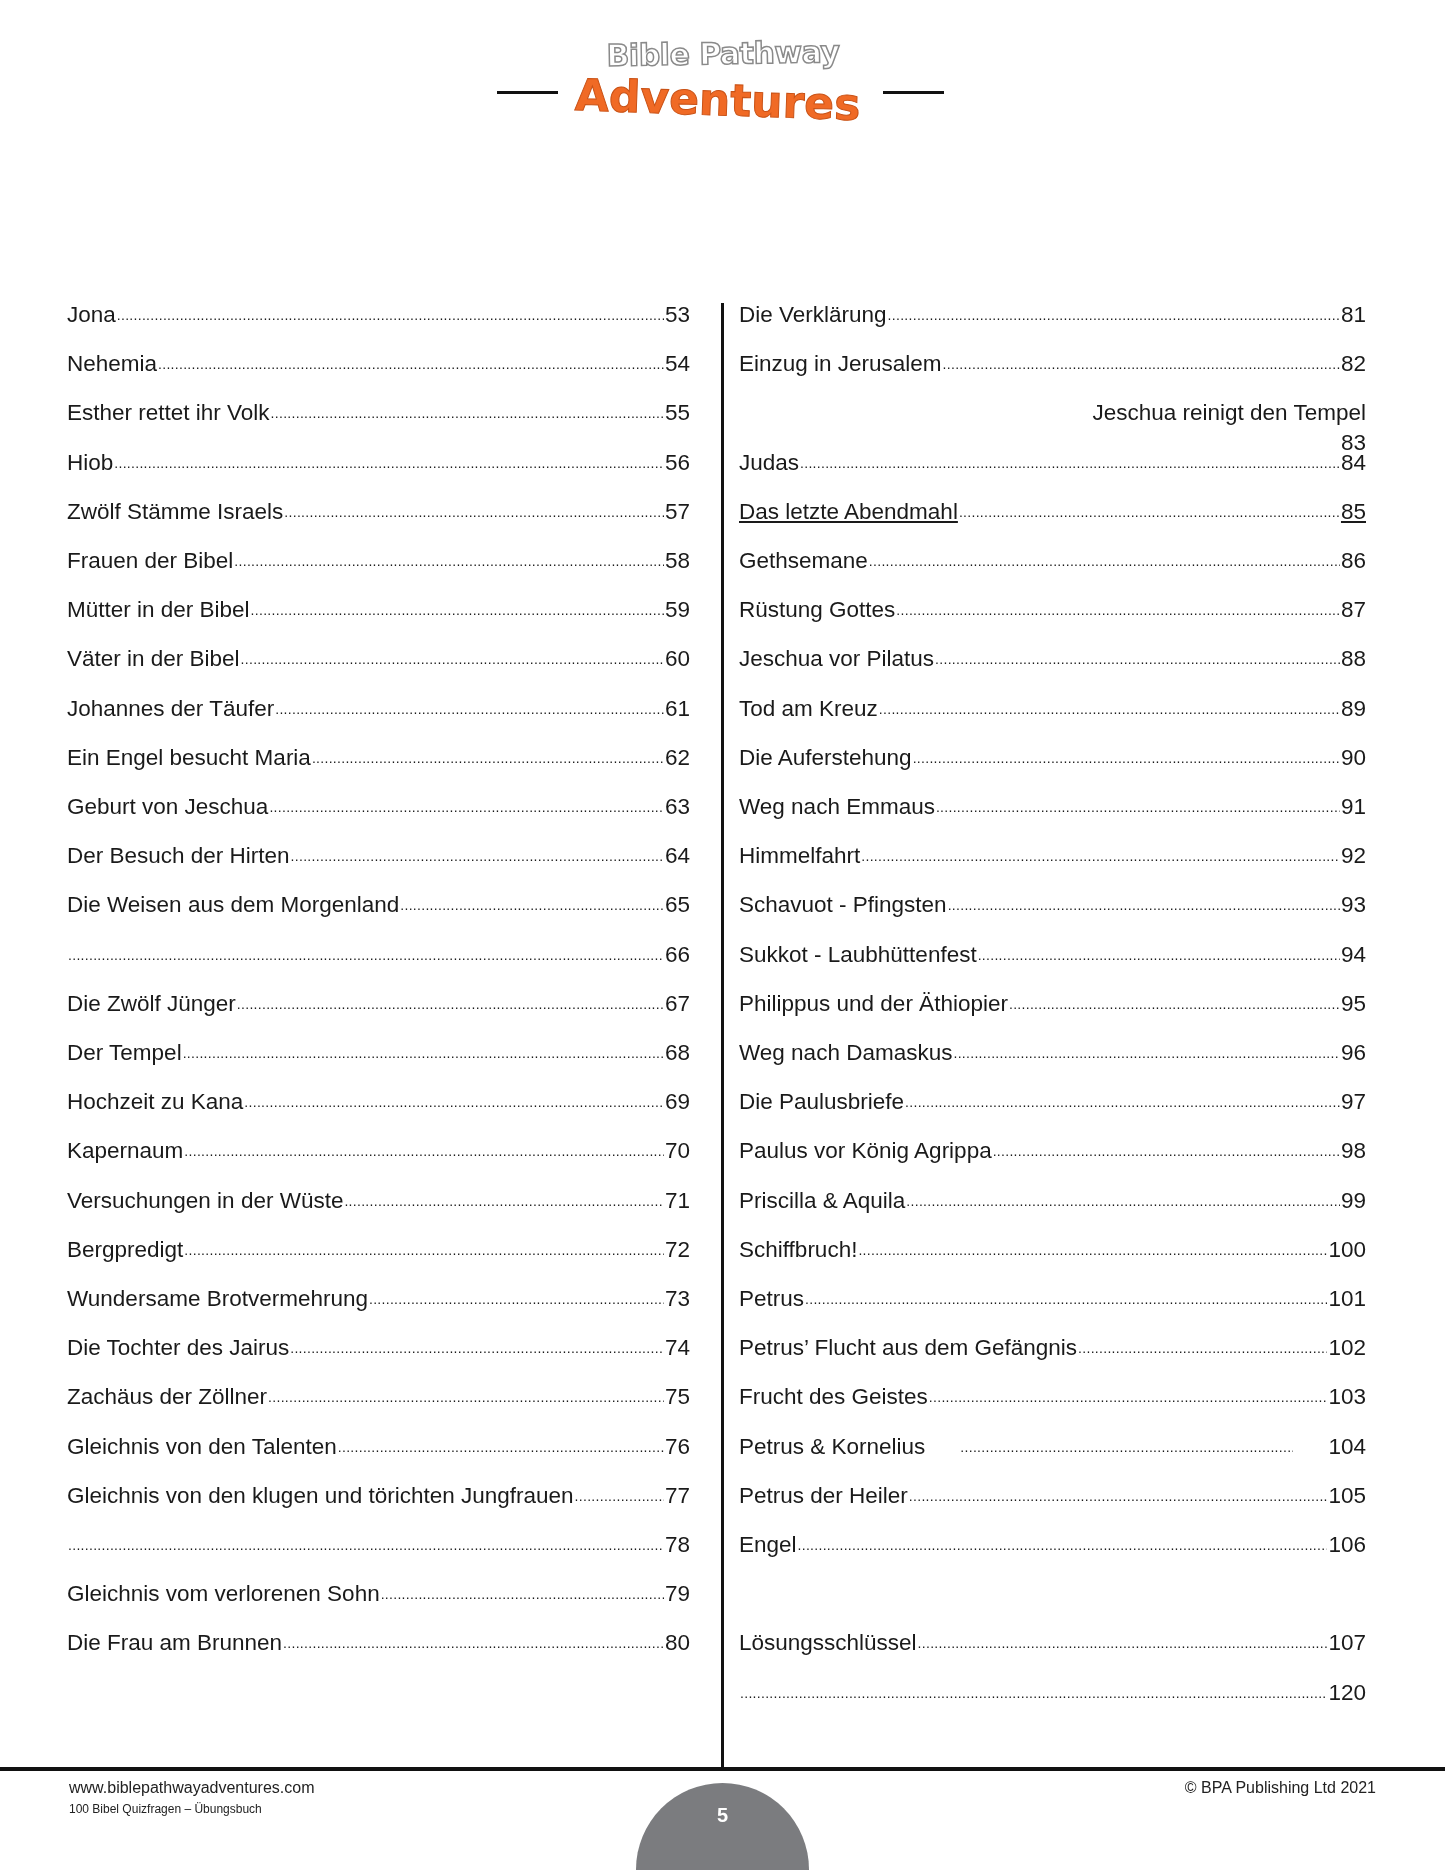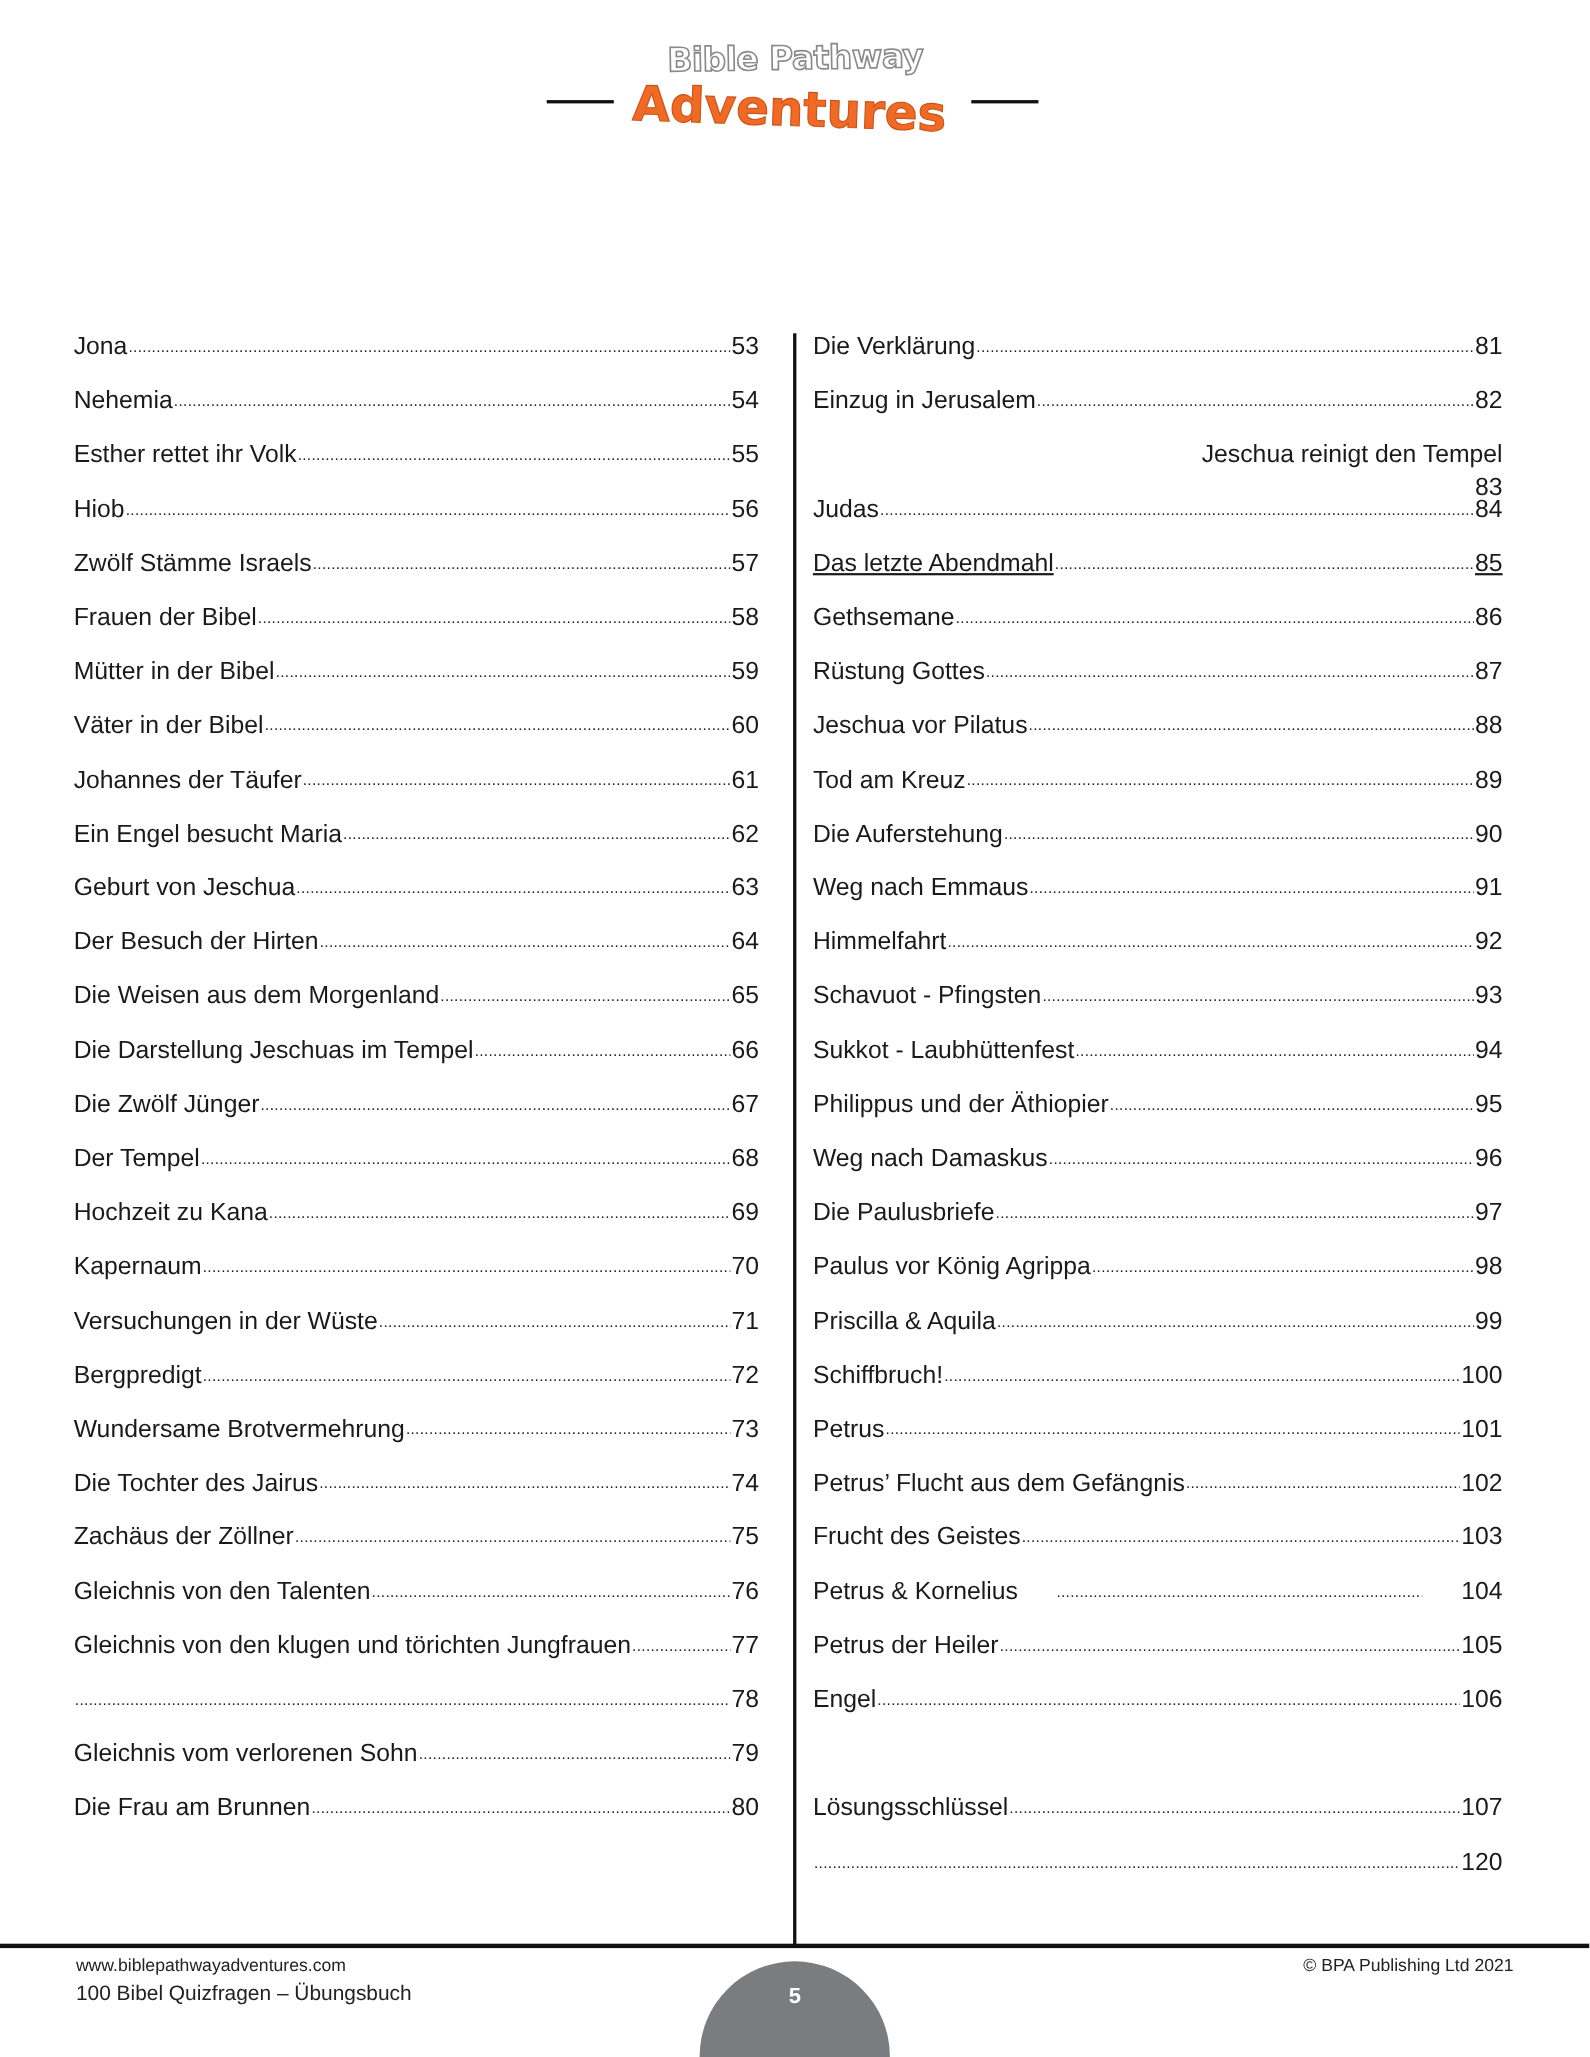--- a/index.html
+++ b/index.html
@@ -23,21 +23,21 @@
   .col.right { left:739px; width:627px; }
   .toc-row { position:absolute; left:0; right:0; height:30px; display:flex; align-items:flex-end;
              font-size:22.5px; line-height:30px; white-space:nowrap; }
   .toc-title { flex:0 0 auto; }
   .toc-dots { flex:1 1 auto; overflow:hidden; margin:0 1px; height:30px; position:relative; }
   .toc-dots::after { content:"......................................................................................................................................................................................................................................";
                      position:absolute; left:0; bottom:0; font-size:14px; letter-spacing:0.3px; line-height:30px; color:#1a1a1a; }
   .toc-page { flex:0 0 auto; }
   .footer-line { position:absolute; left:0; top:1767px; width:1445px; height:4px; background:#111; }
   .footer-url { position:absolute; left:69px; top:1779px; font-size:16px; color:#222; }
-  .footer-book { position:absolute; left:69px; top:1802px; font-size:19px; color:#222; }
+  .footer-book { position:absolute; left:69px; top:1802px; font-size:12px; color:#222; }
   .footer-copy { position:absolute; right:69px; top:1779px; font-size:16px; color:#222; }
   .page-badge { position:absolute; left:636px; top:1783px; width:173px; height:173px; border-radius:50%;
                 background:#7b7c7f; }
   .page-num { position:absolute; left:636px; top:1804px; width:173px; text-align:center;
               color:#ffffff; font-weight:bold; font-size:20px; }
 </style>
 </head>
 <body>
 
 <div class="logo">
@@ -107,21 +107,20 @@
       <span class="toc-title">Der Besuch der Hirten</span>
       <span class="toc-dots"></span>
       <span class="toc-page">64</span>
     </div>
     <div class="toc-row" style="top: 890.4px;">
       <span class="toc-title">Die Weisen aus dem Morgenland</span>
       <span class="toc-dots"></span>
       <span class="toc-page">65</span>
     </div>
     <div class="toc-row" style="top: 939.6px;">
-      <span class="toc-title">Die Darstellung Jeschuas im Tempel</span>
       <span class="toc-dots"></span>
       <span class="toc-page">66</span>
     </div>
     <div class="toc-row" style="top: 988.8px;">
       <span class="toc-title">Die Zwölf Jünger</span>
       <span class="toc-dots"></span>
       <span class="toc-page">67</span>
     </div>
     <div class="toc-row" style="top: 1038px;">
       <span class="toc-title">Der Tempel</span>

